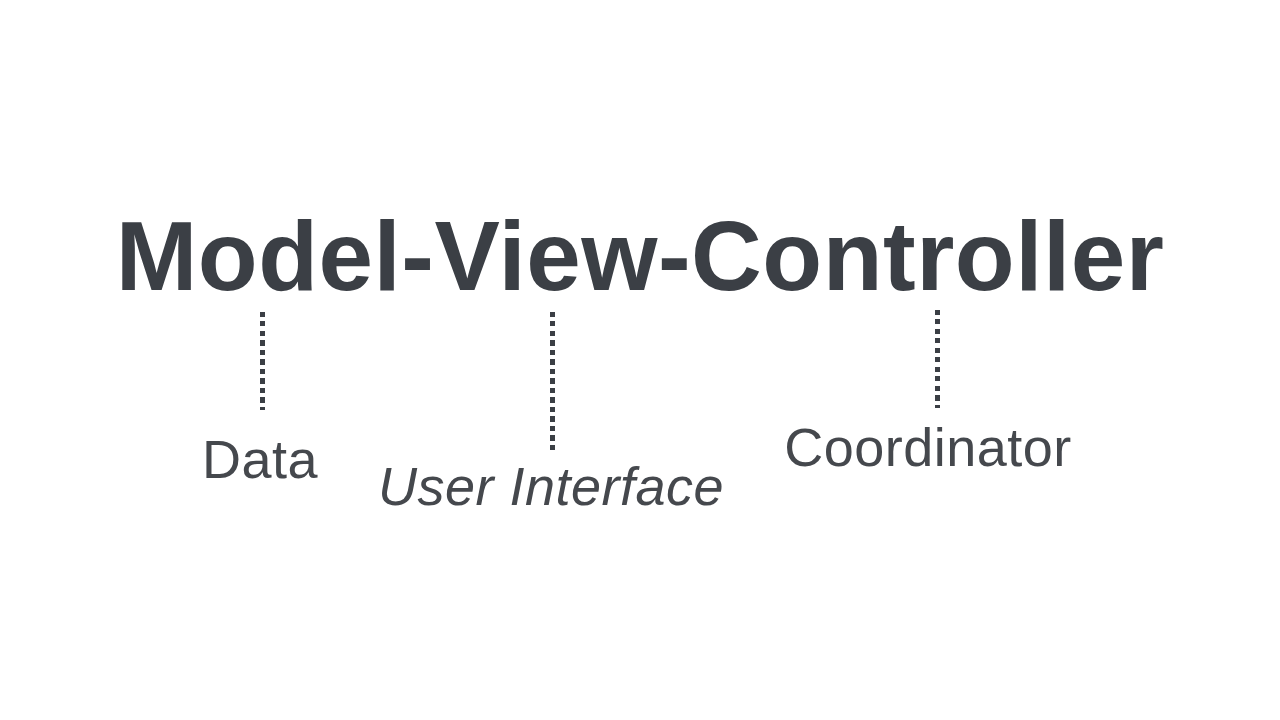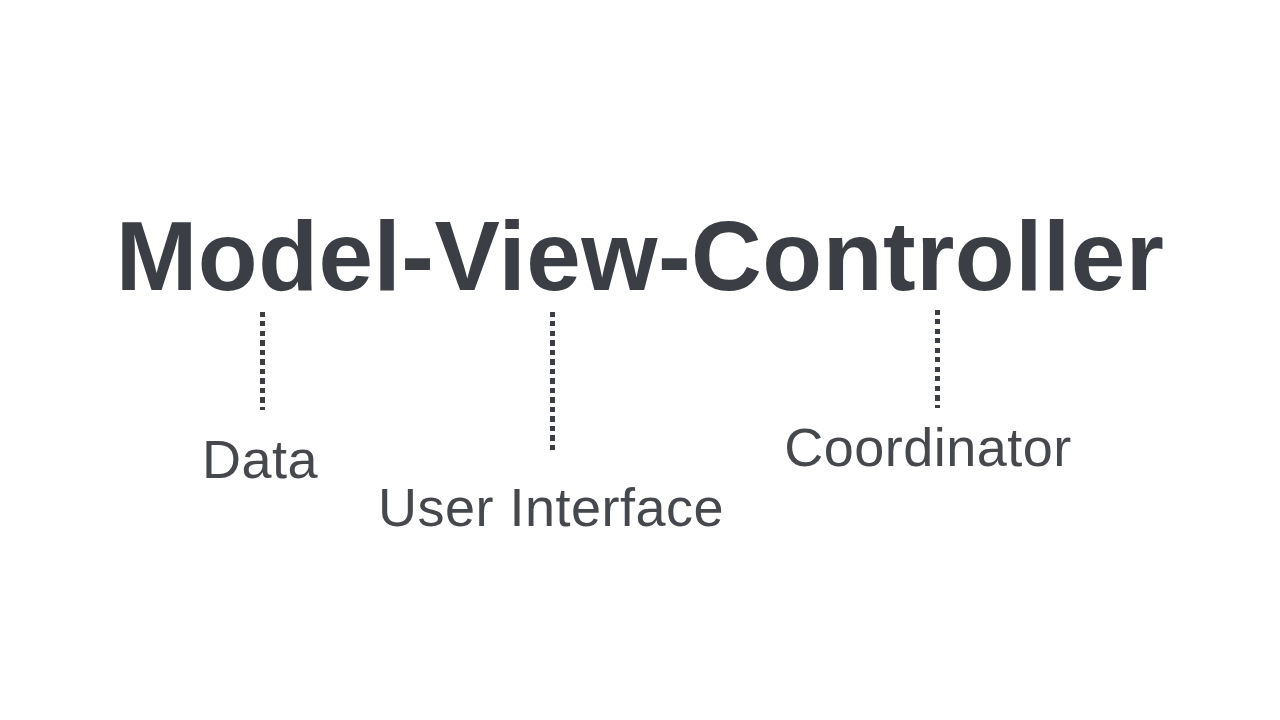--- a/index.html
+++ b/index.html
@@ -48,21 +48,21 @@
     position: absolute;
     transform: translateX(-50%);
     font-size: 54px;
     font-weight: 300;
     letter-spacing: 0.5px;
     line-height: 54px;
     color: #45484d;
     white-space: nowrap;
   }
   .sublabel.model      { left: 260px; top: 396px; }
-  .sublabel.view       { left: 551px; top: 444px; }
+  .sublabel.view       { left: 551px; top: 423px; font-style: italic; }
   .sublabel.controller { left: 928px; top: 384px; }
 </style>
 </head>
 <body>
 
 <div class="slide">
 
   <div class="title">Model-View-Controller</div>
 
   <div class="dotline model"></div>

